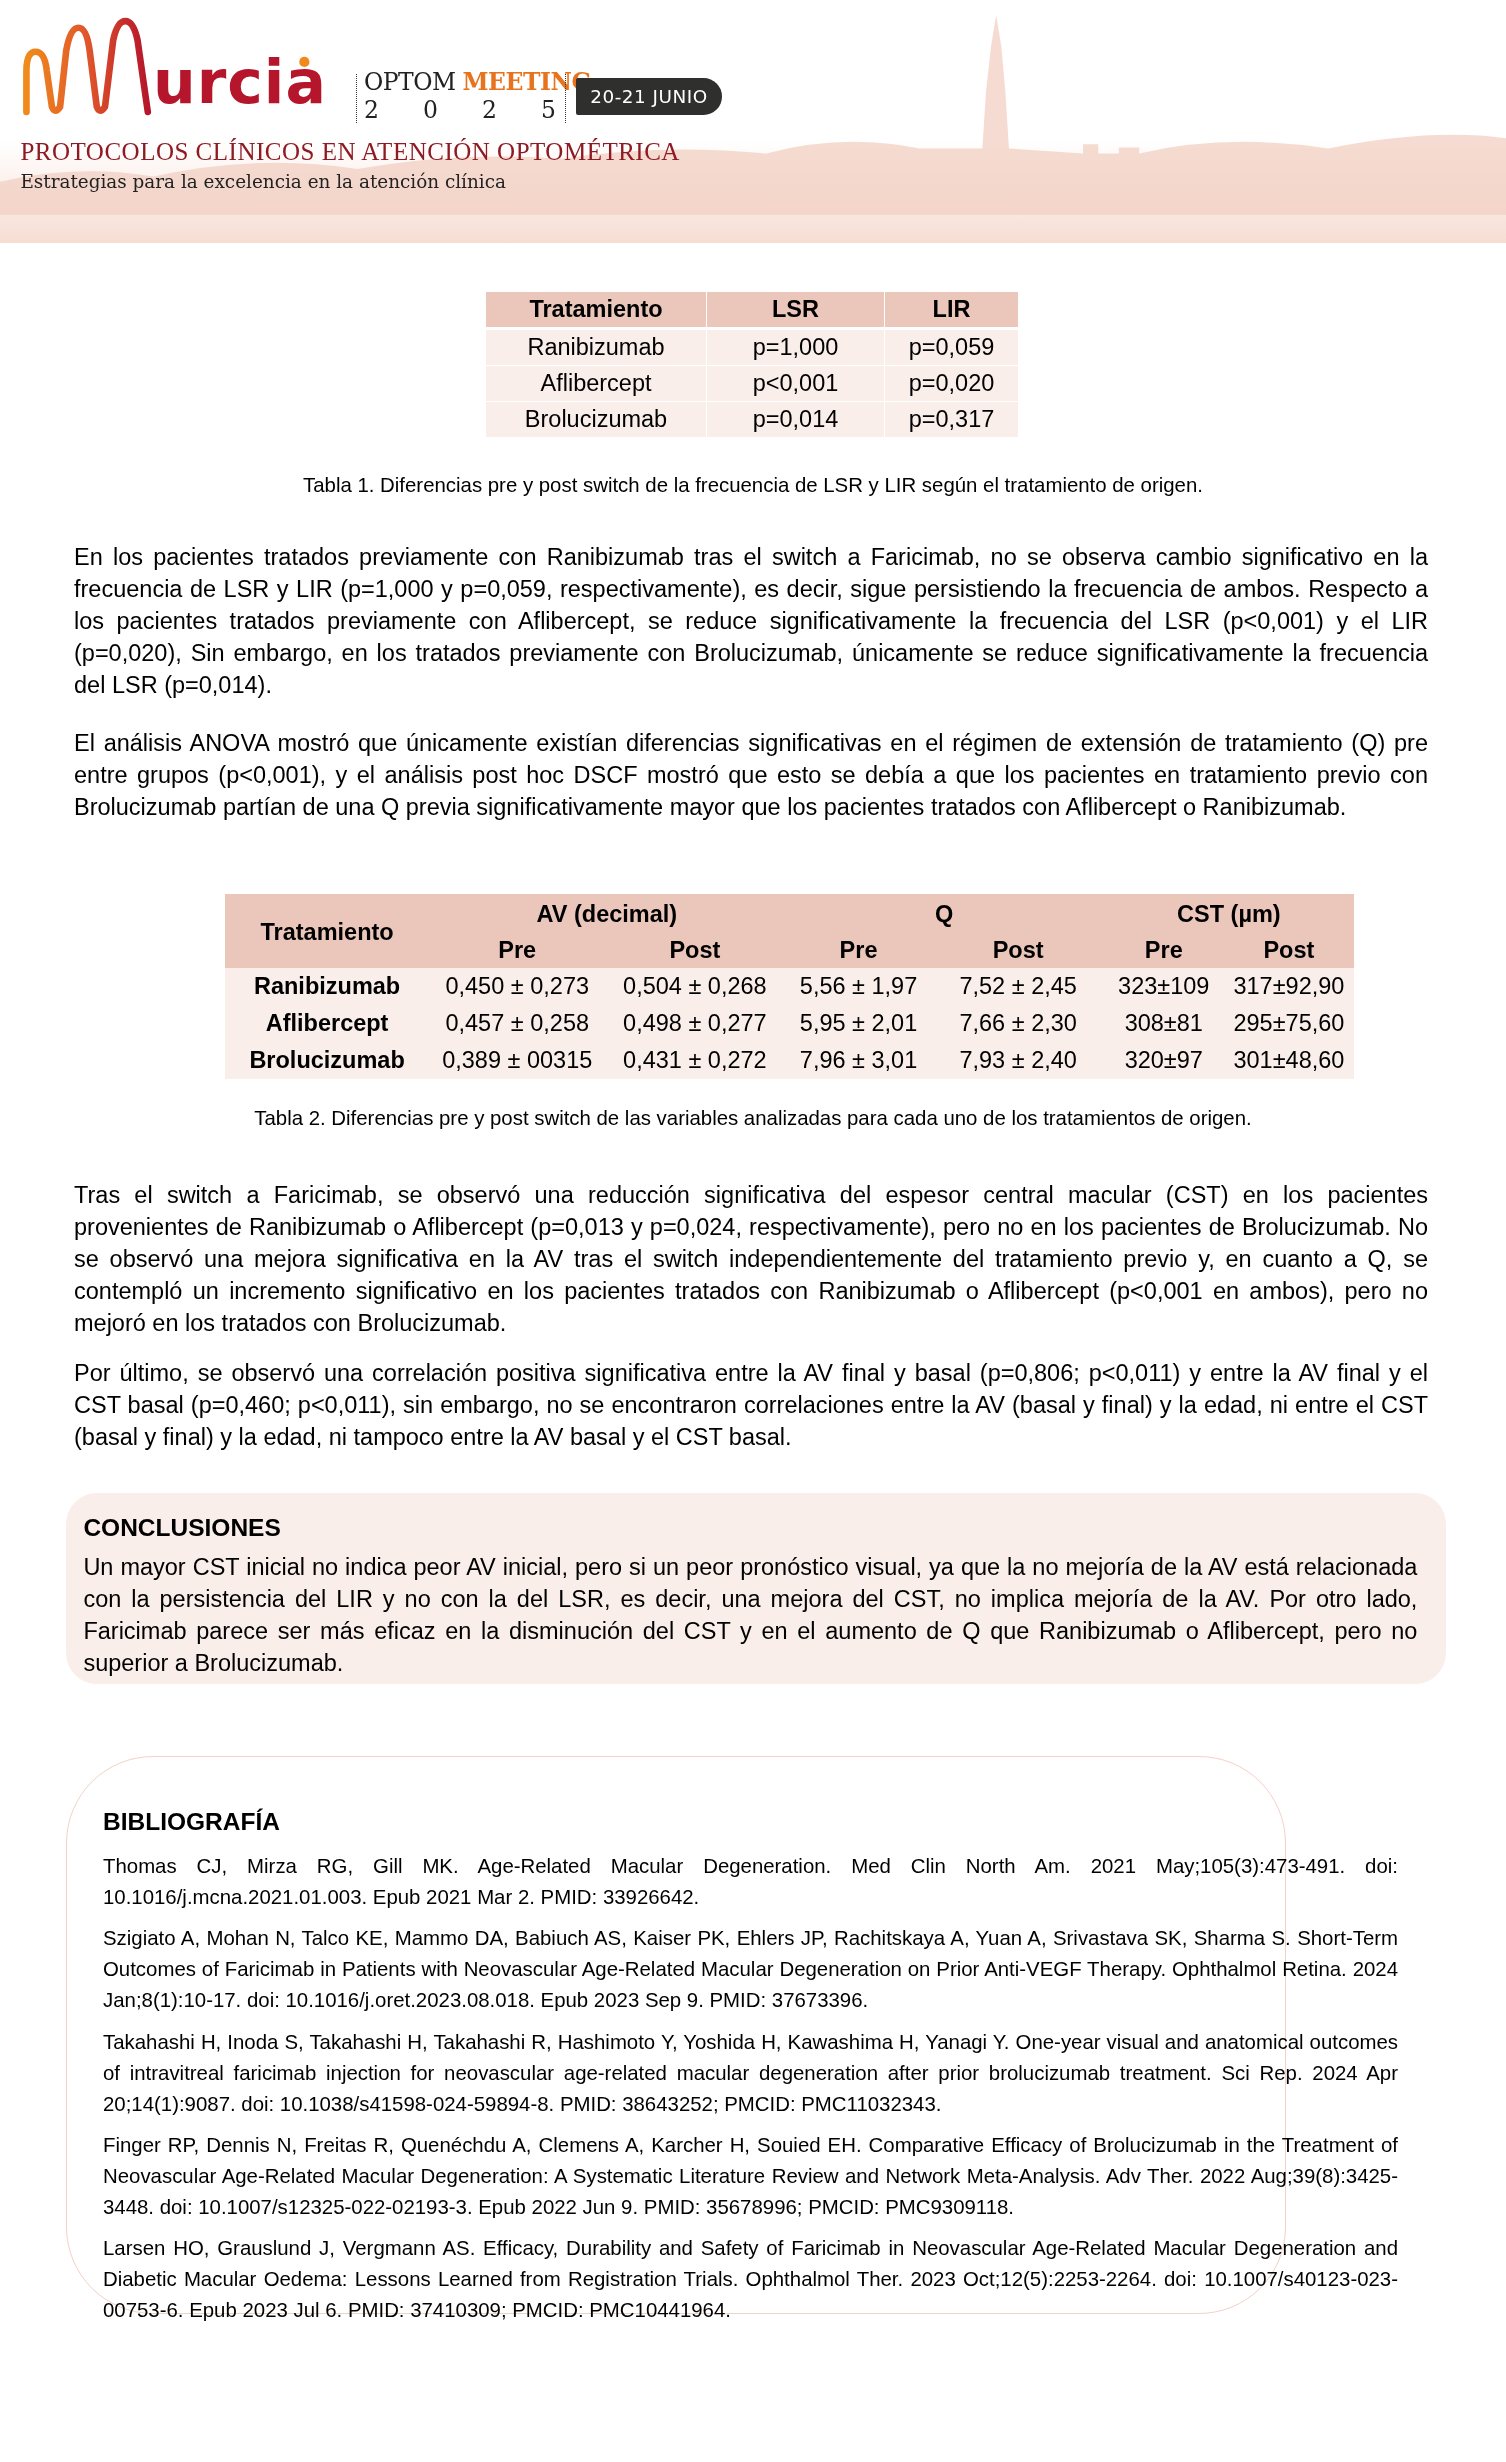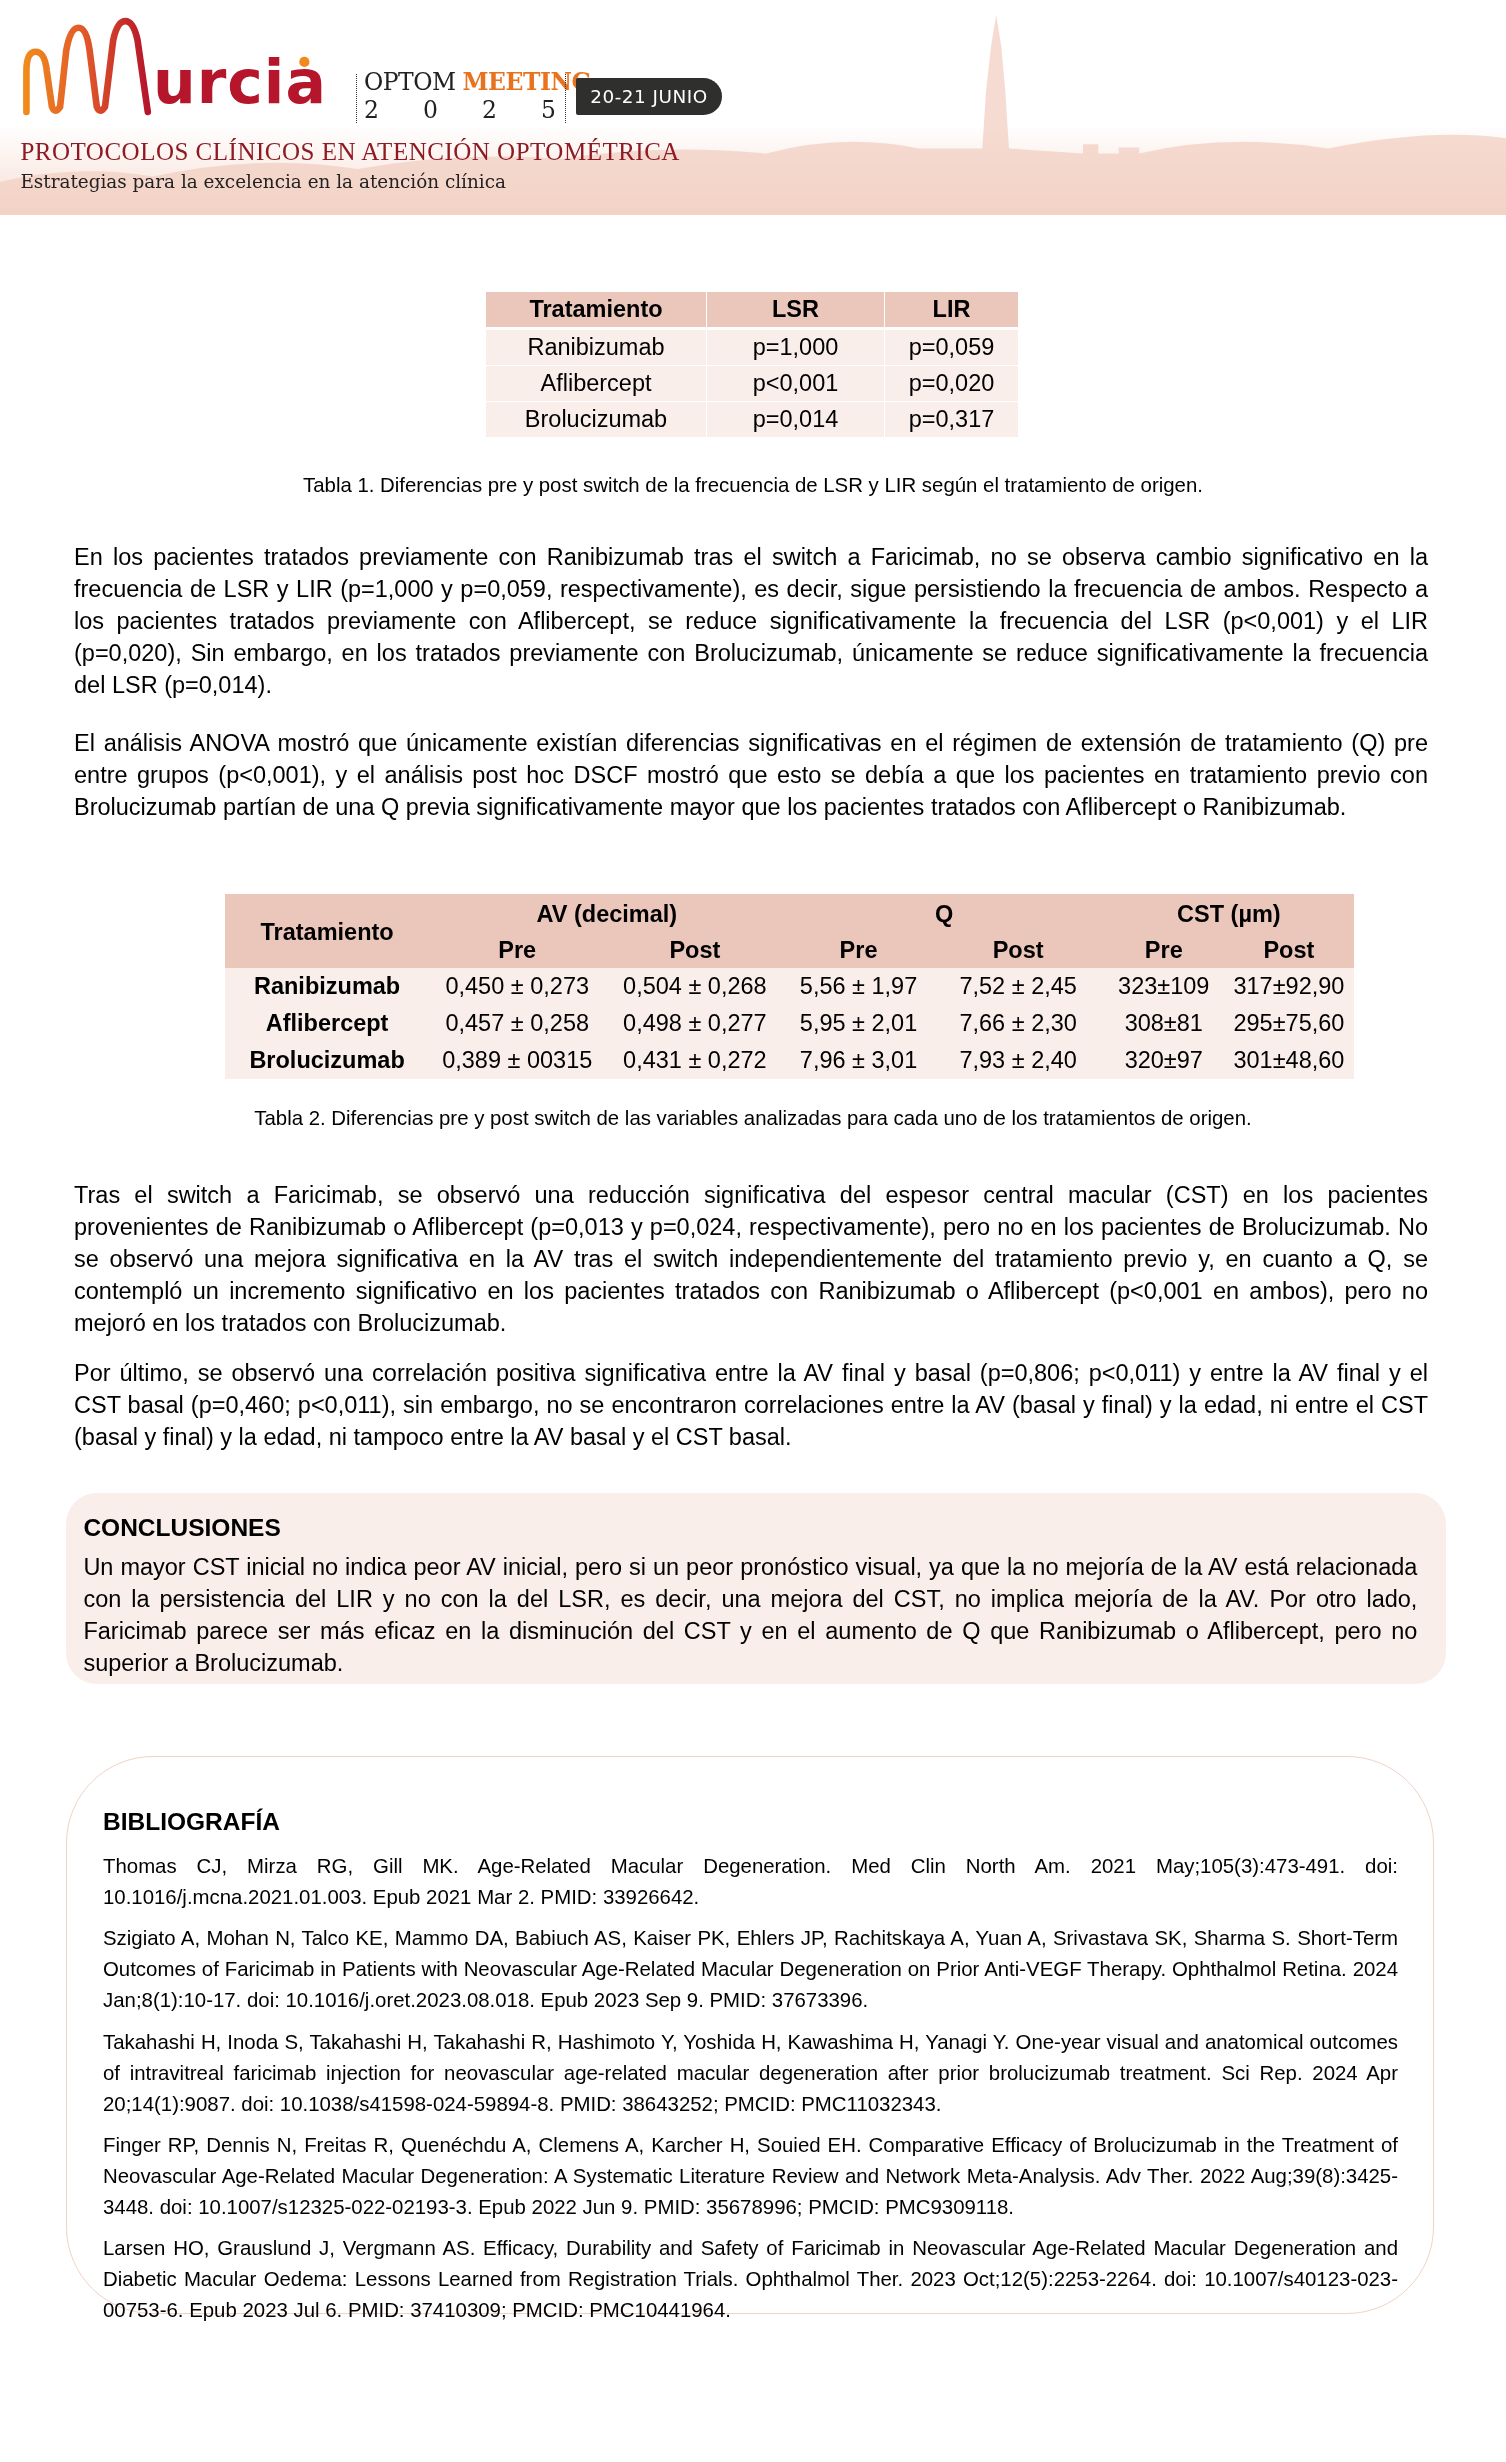--- a/index.html
+++ b/index.html
@@ -1,20 +1,20 @@
 <!DOCTYPE html>
 <html style="font-size:8.2px"><head>
 <meta charset="utf-8">
 <style>
   html, body { margin: 0; padding: 0; background: #ffffff; }
   body { width: 1506px; height: 2462px; position: relative; overflow: hidden;
          font-family: "Liberation Sans", sans-serif; color: #000; }
 
   
-  .header { position: absolute; left: 0; top: 0; width: 1506px; height: 215px; overflow: hidden;
+  .header { position: absolute; left: 0; top: 0; width: 1506px; height: 243px; overflow: hidden;
             background: linear-gradient(180deg, #ffffff 0%, #ffffff 58%, #fbefea 78%, #f6ddd3 100%); }
   .skyline { position: absolute; left: 0; top: 0; width: 1506px; height: 215px; }
   .logo-murcia { position: absolute; left: 20.4px; top: 15.3px; width: 327px; height: 102px; }
   .logo-word { position: absolute; left: 153px; top: 52px; font-family: "DejaVu Sans", sans-serif;
                font-size: 60px; font-weight: bold; color: #b5162b; letter-spacing: 1px; line-height: 1; }
   .sep { position: absolute; top: 74px; width: 0; height: 49px; border-left: 1.5px dotted #333; }
   .optom { position: absolute; left: 364px; top: 71px; font-family: "DejaVu Serif", serif;
            font-size: 23.5px; line-height: 1; letter-spacing: -0.5px; }
   .optom .o1 { color: #222; }
   .optom .o2 { color: #e8731e; font-weight: bold; }
@@ -50,21 +50,21 @@
   .para { position: absolute; left: 74px; width: 1354px; font-size: 23.5px; line-height: 32px;
           text-align: justify; margin: 0; }
 
   
   .concl { position: absolute; left: 66px; top: 1493px; width: 1380px; height: 191px; background: #f9eee9;
            border-radius: 31px 31px 31px 31px; box-sizing: border-box; padding: 19.4px 18.4px 0 17.4px; }
   .concl h2 { margin: 0; font-size: 24.5px; font-weight: bold; line-height: 31px; }
   .concl p { margin: 7.2px 0 0 0; font-size: 23.5px; line-height: 32px; text-align: justify; width: 1334px; }
 
   
-  .bib { position: absolute; left: 66px; top: 1756px; width: 1368px; height: 558px; background: #fff;
+  .bib { position: absolute; left: 66px; top: 1756px; width: 1220px; height: 558px; background: #fff;
          border: 1.5px solid #f1d2c7; border-radius: 87px 87px 87px 87px; box-sizing: border-box;
          padding: 49px 37px 0 36px; }
   .bib h2 { margin: 0; font-size: 24.5px; font-weight: bold; line-height: 31px; }
   .bib ol { list-style: none; margin: 14.3px 0 0 0; padding: 0; }
   .bib li { font-size: 20.4px; line-height: 31px; text-align: justify; margin-bottom: 10.2px; width: 1295px; }
 </style>
 </head>
 <body>
 
 <div class="header">

